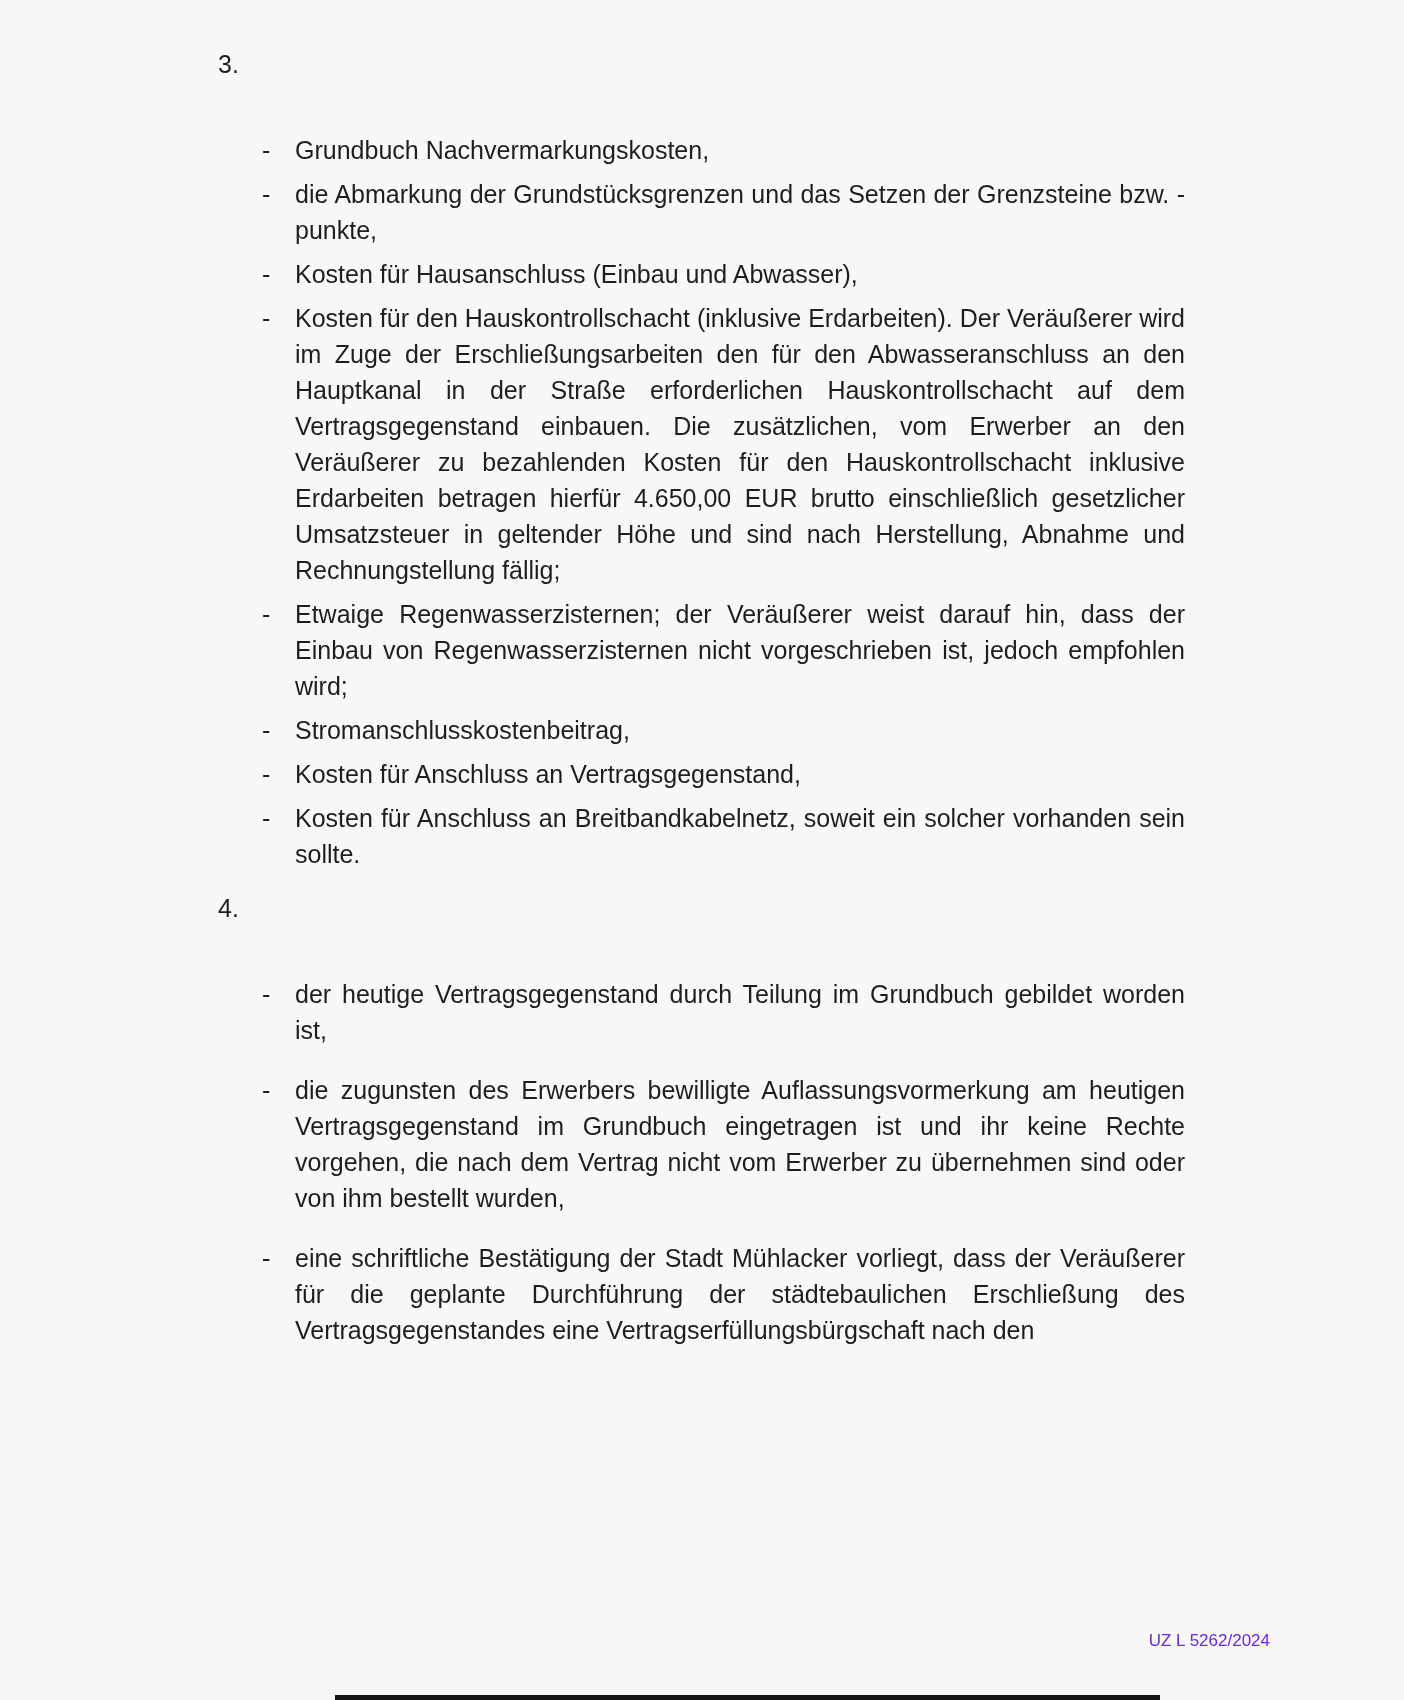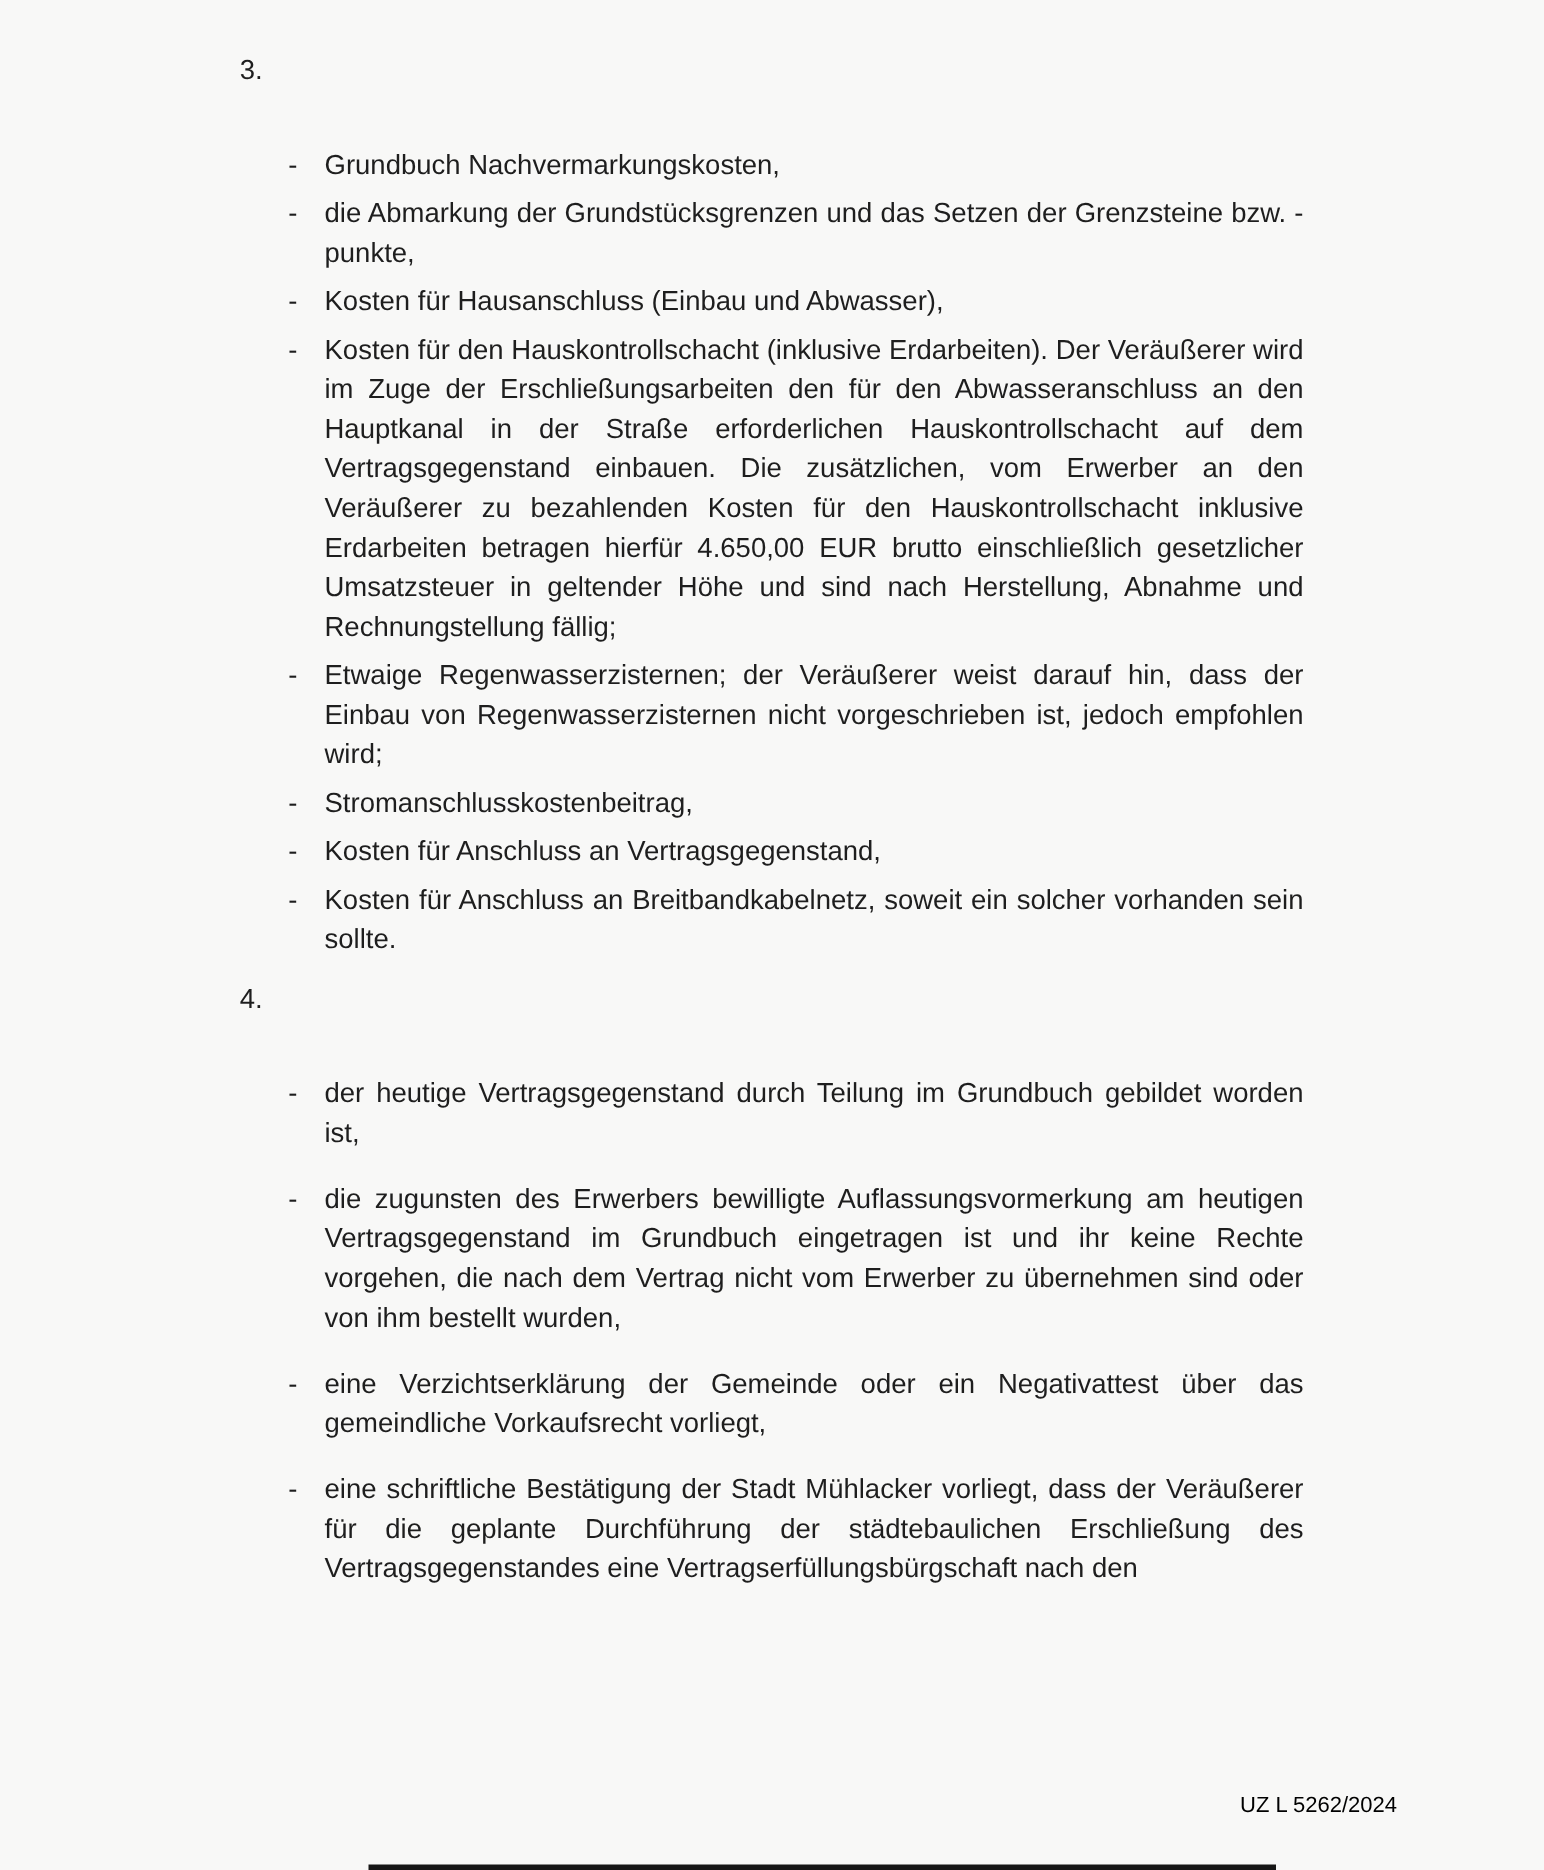--- a/index.html
+++ b/index.html
@@ -53,23 +53,23 @@
     left: 44px;
     top: 0;
   }
   .sec4-num {
     margin-top: 18px;
   }
   .footer-ref {
     position: absolute;
     top: 1628px;
     right: 134px;
-    font-size: 20px;
+    font-size: 17px;
     line-height: 26px;
-    color: #000000;
+    color: #6d28d9;
   }
   .scan-edge-line {
     position: absolute;
     left: 335px;
     bottom: 0;
     width: 825px;
     height: 5px;
     background: #161616;
   }
 </style>
@@ -122,21 +122,20 @@
       <li>
         <span class="dash">-</span>
         <span>der heutige Vertragsgegenstand durch Teilung im Grundbuch gebildet worden ist,</span>
       </li>
       <li>
         <span class="dash">-</span>
         <span>die zugunsten des Erwerbers bewilligte Auflassungsvormerkung am heutigen Vertragsgegenstand im Grundbuch eingetragen ist und ihr keine Rechte vorgehen, die nach dem Vertrag nicht vom Erwerber zu übernehmen sind oder von ihm bestellt wurden,</span>
       </li>
       <li>
         <span class="dash">-</span>
-        <span>eine Verzichtserklärung der Gemeinde oder ein Negativattest über das gemeindliche Vorkaufsrecht vorliegt,</span>
       </li>
       <li>
         <span class="dash">-</span>
         <span>eine schriftliche Bestätigung der Stadt Mühlacker vorliegt, dass der Veräußerer für die geplante Durchführung der städtebaulichen Erschließung des Vertragsgegenstandes eine Vertragserfüllungsbürgschaft nach den</span>
       </li>
     </ul>
 
   </div>
 
   <div class="footer-ref">UZ L 5262/2024</div>

